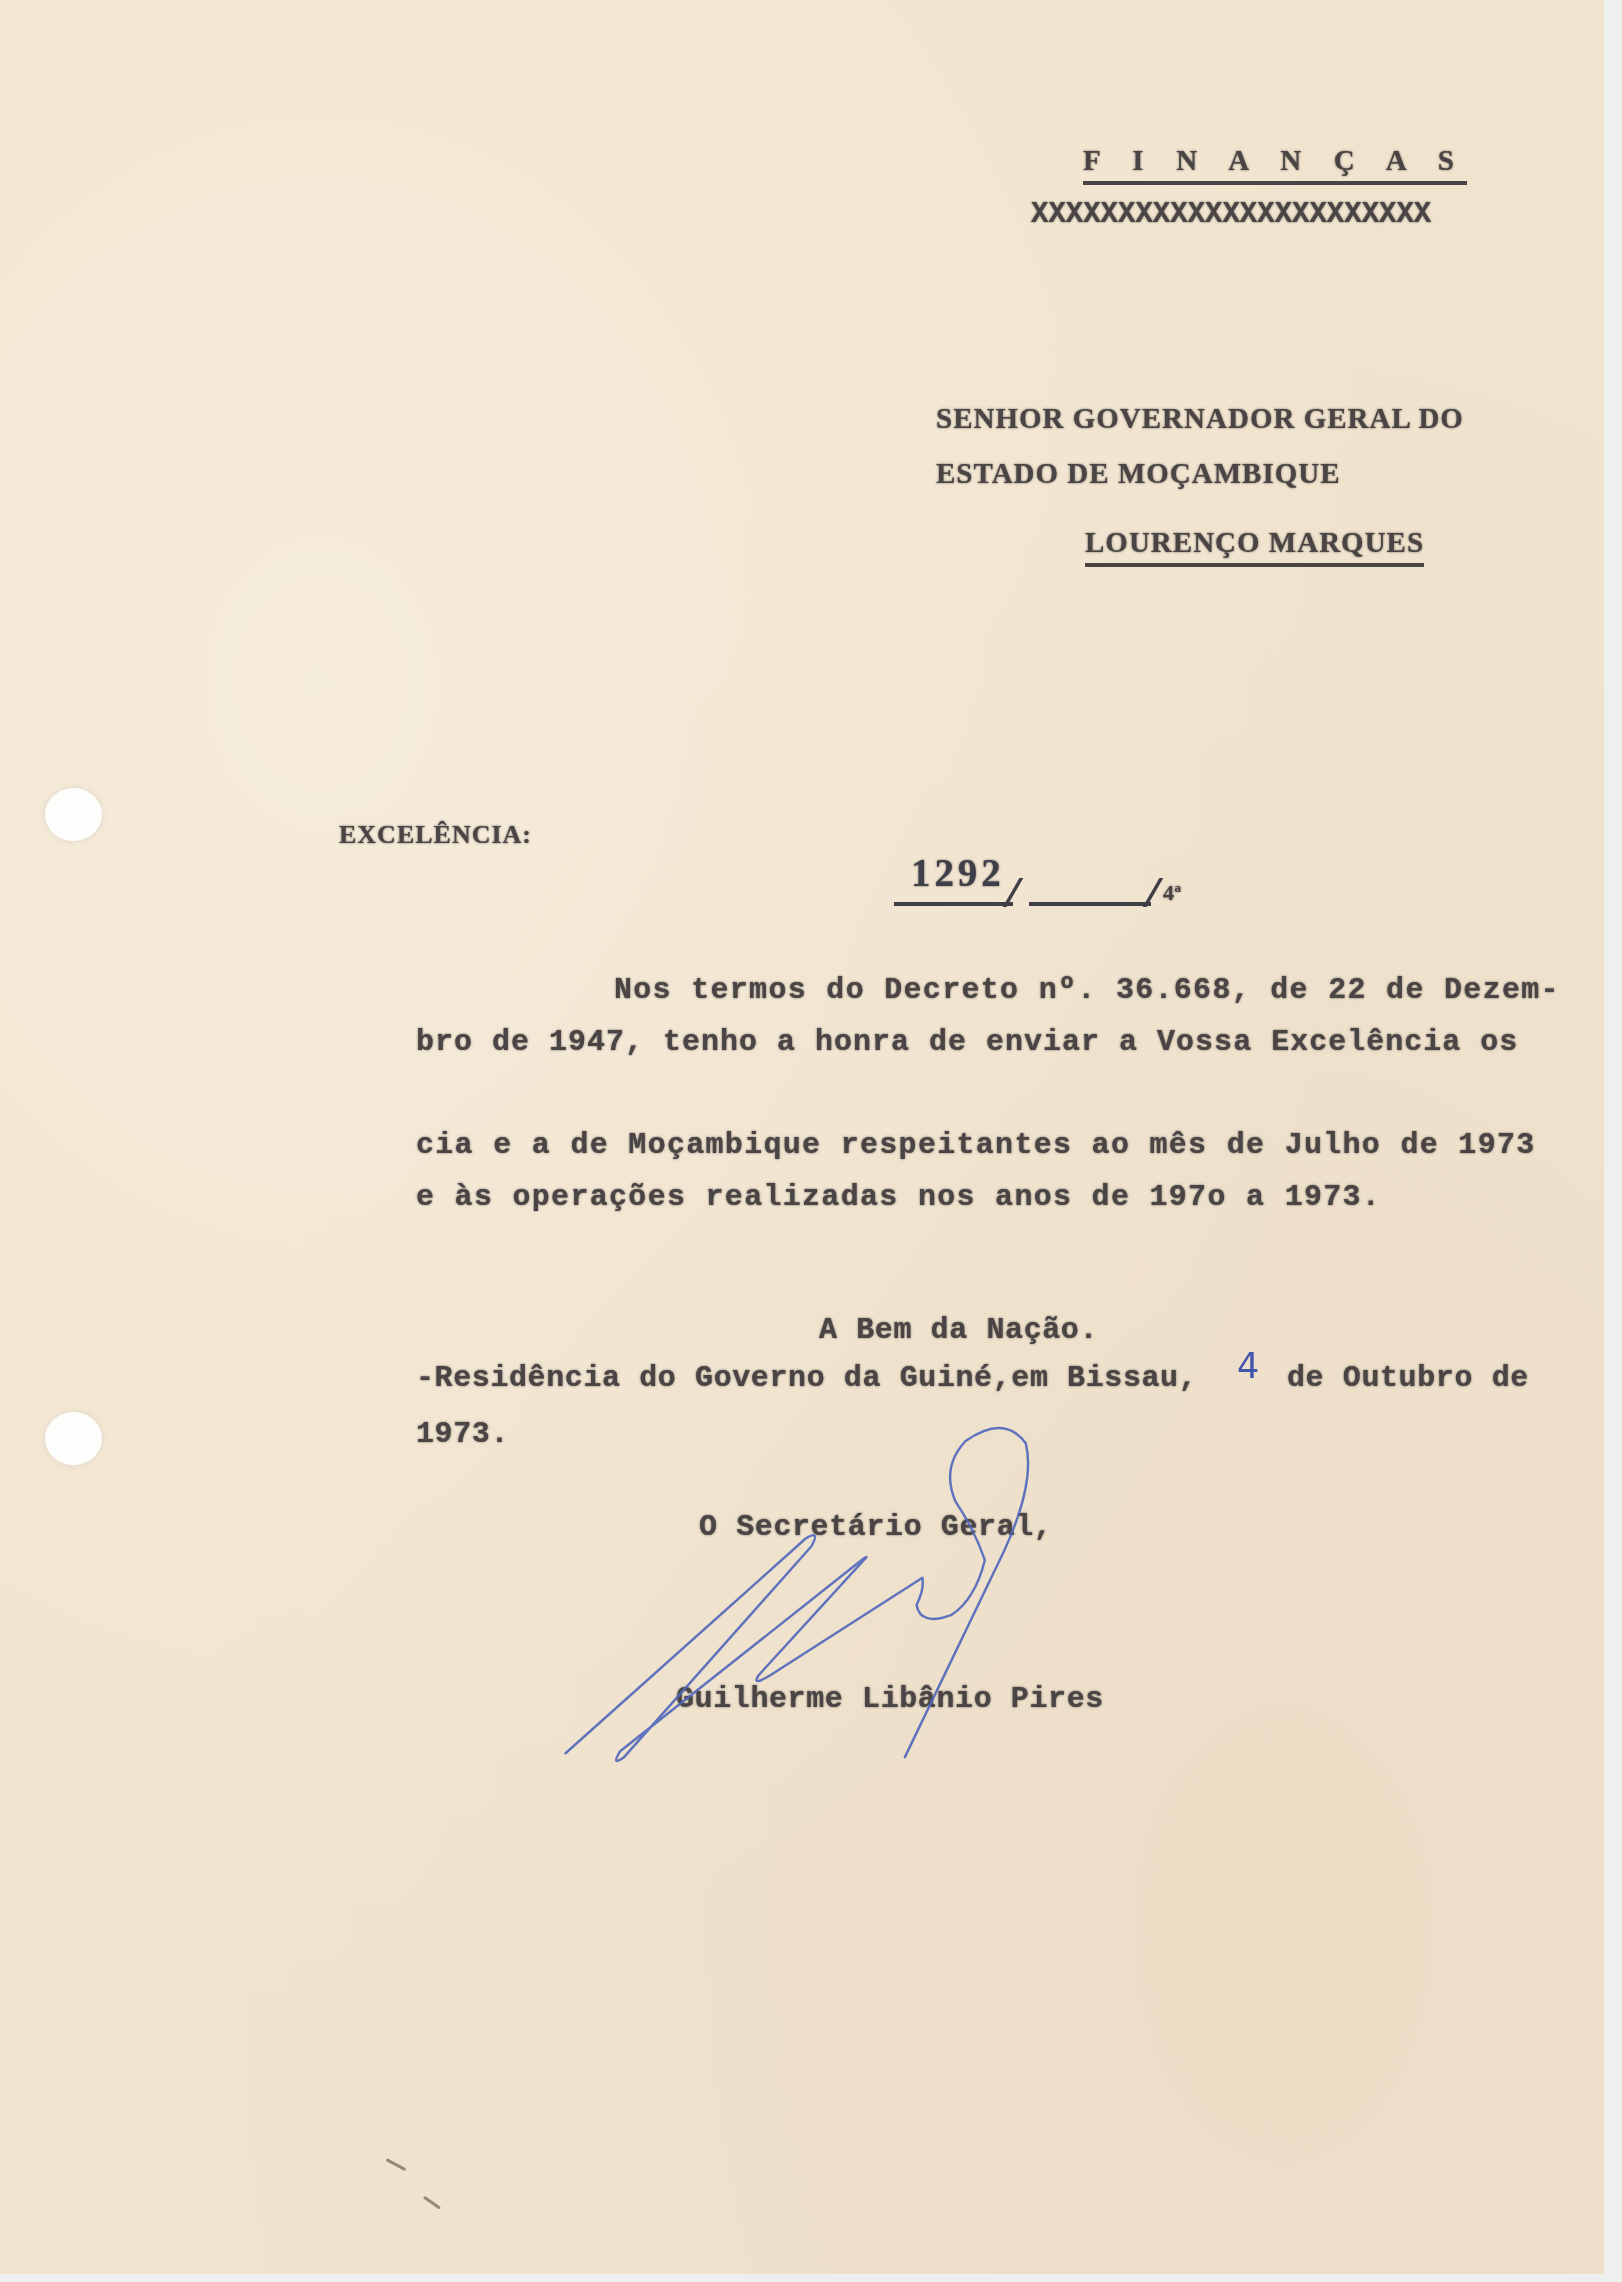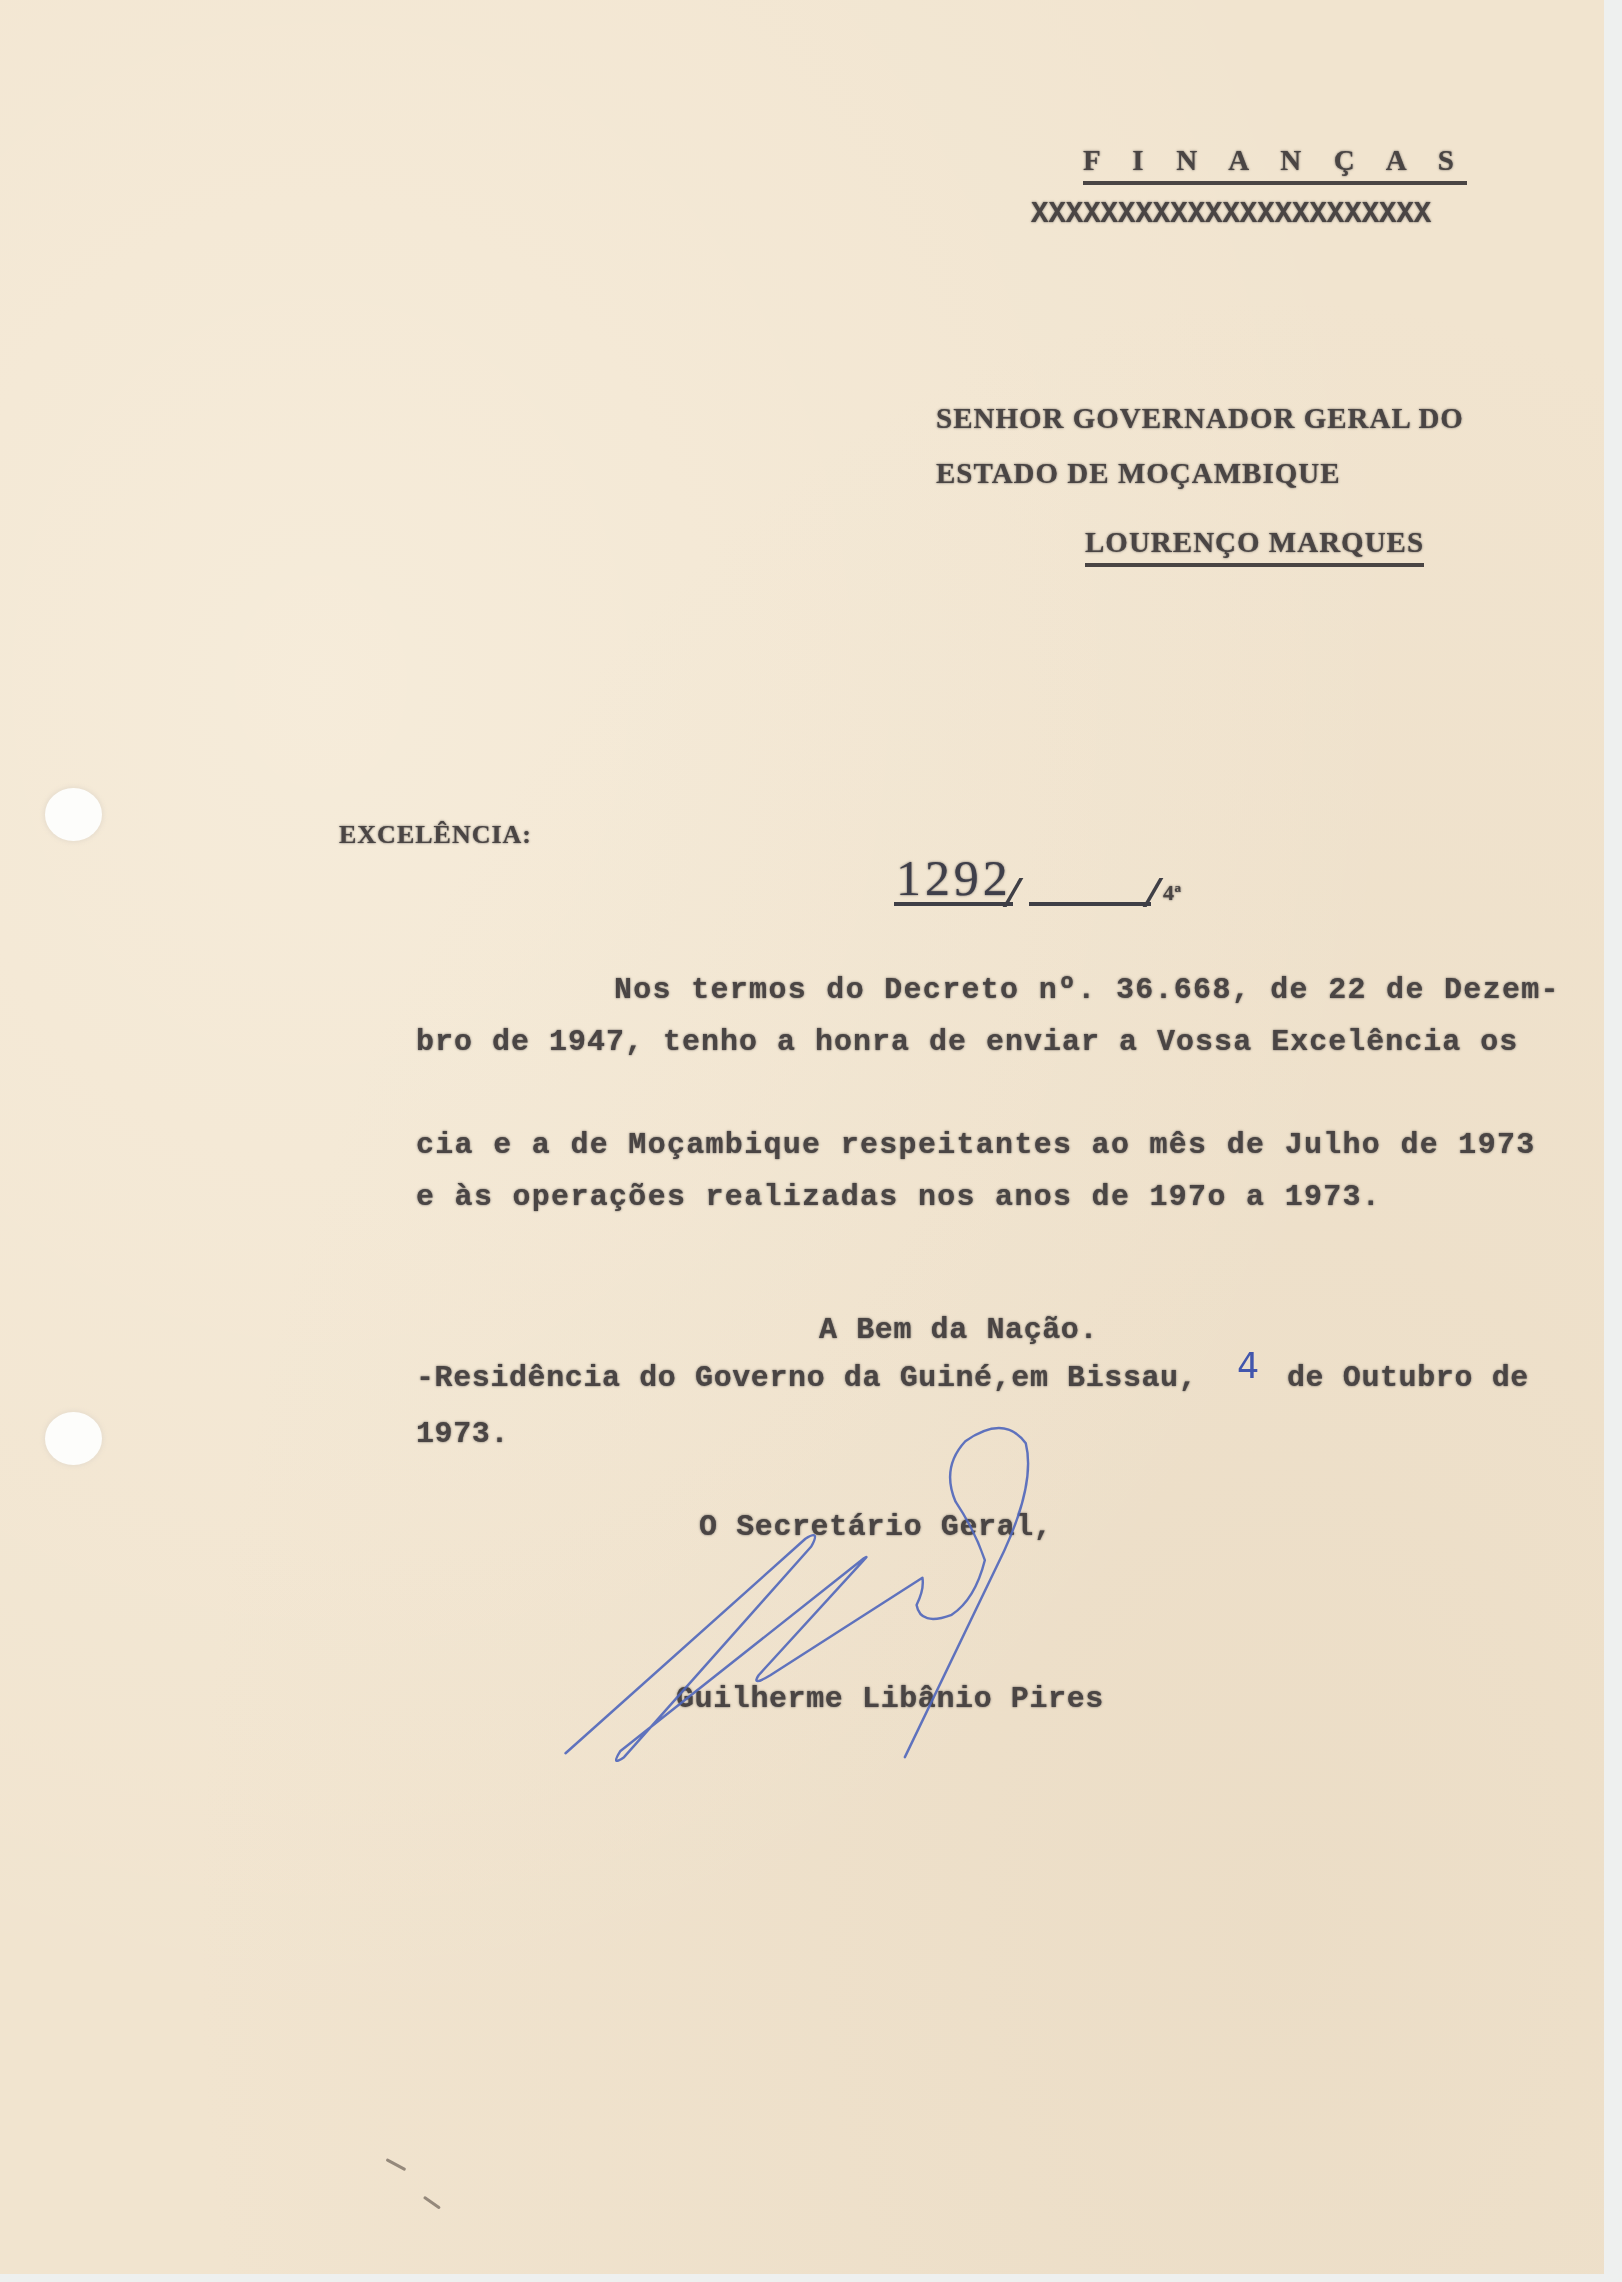--- a/index.html
+++ b/index.html
@@ -42,21 +42,21 @@
   <div class="tw caps ul" style="left:1083px; top:146px; letter-spacing:12.7px;">F I N A N Ç A S</div>
   <div class="tw" style="left:987px; top:200px; font-size:29px; letter-spacing:0px;margin-left:44px;">XXXXXXXXXXXXXXXXXXXXXXX</div>
 
   <div class="tw caps" style="left:936px; top:404px;">SENHOR GOVERNADOR GERAL DO</div>
   <div class="tw caps" style="left:936px; top:459px;">ESTADO DE MOÇAMBIQUE</div>
   <div class="tw caps ul" style="left:1085px; top:528px;">LOURENÇO MARQUES</div>
 
   <div class="tw caps" style="left:339px; top:822px; font-size:26px;">EXCELÊNCIA:</div>
 
   <div style="position:absolute; left:892px; top:847px; width:322px; height:68px;">
-    <span class="tw" style="left:4px; top:5.9px; font-size:50px; font-weight:normal; color:#3f3f4a; font-family:'Liberation Serif', serif; letter-spacing:3.9px;">1292</span>
+    <span class="tw" style="left:19px; top:5.9px; font-size:39px; font-weight:bold; color:#3f3f4a; font-family:'Liberation Serif', serif; letter-spacing:3.9px;">1292</span>
     <span style="position:absolute; left:2px; top:55px; width:119px; height:3.9px; background:#3f3f46;"></span>
     <span style="position:absolute; left:119px; top:31px; width:3.9px; height:29px; background:#3f3f46; transform:skewX(-30deg);"></span>
     <span style="position:absolute; left:137px; top:55px; width:122px; height:3.9px; background:#3f3f46;"></span>
     <span style="position:absolute; left:259px; top:31px; width:3.9px; height:29px; background:#3f3f46; transform:skewX(-30deg);"></span>
     <span class="tw" style="left:271px; top:35px; font-size:22px; font-family:'Liberation Serif', serif;">4ª</span>
   </div>
 
   <div class="tw" style="left:614px; top:975px; letter-spacing:1.3px;">Nos termos do Decreto nº. 36.668, de 22 de Dezem-</div>
   <div class="tw" style="left:416px; top:1027px; letter-spacing:1px;">bro de 1947, tenho a honra de enviar a Vossa Excelência os</div>
   <div class="tw" style="left:416px; top:1130px; letter-spacing:1.3px;">cia e a de Moçambique respeitantes ao mês de Julho de 1973</div>

